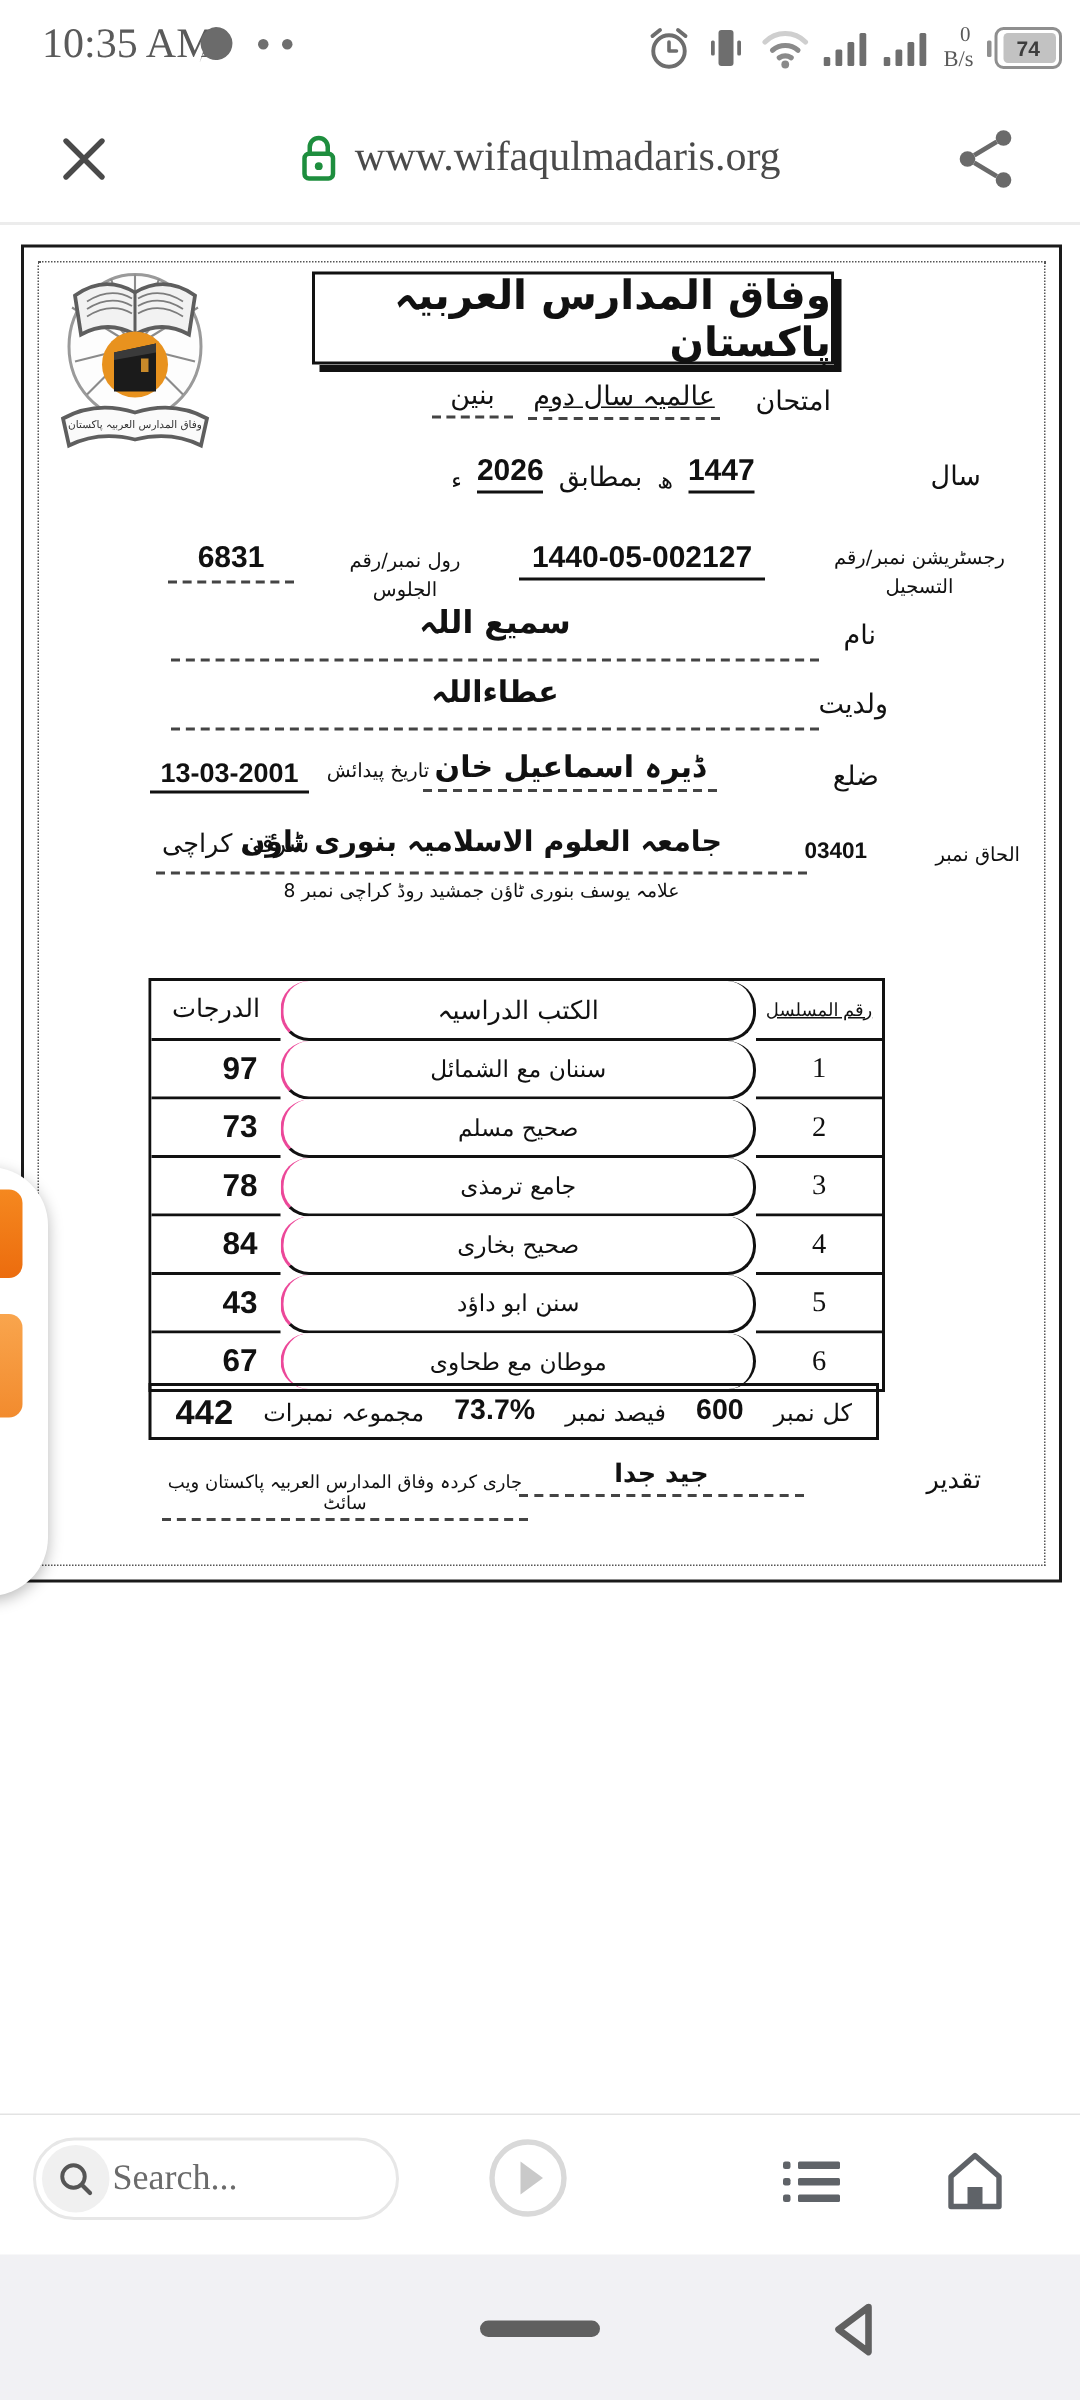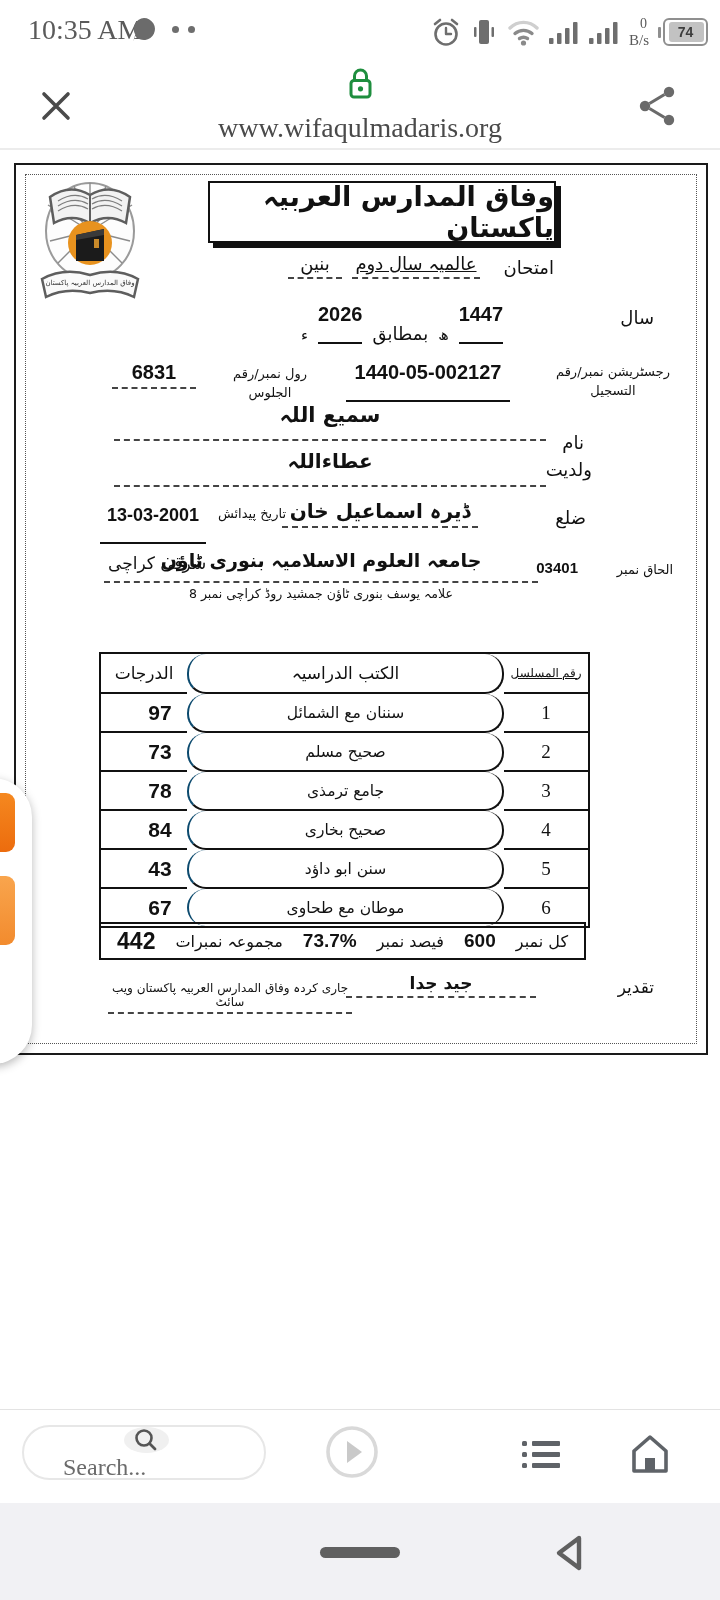--- a/index.html
+++ b/index.html
@@ -20,44 +20,44 @@
   .batt .body{position:relative;flex:1;height:24px;margin-left:2px;border:2.5px solid #8f8f8f;
         border-radius:6px;background:#fff;overflow:hidden;}
   .batt .fill{position:absolute;top:2px;bottom:2px;right:2px;width:86%;background:#c2c2c2;border-radius:3px;}
   .batt .pct{position:absolute;inset:0;display:flex;align-items:center;justify-content:center;
         font:bold 14px "Liberation Sans",sans-serif;color:#3d3d3d;}
   .dot{width:7px;height:7px;border-radius:50%;background:#6e6e6e;}
 
   
   .browserbar{position:absolute;left:0;top:62px;width:720px;height:86px;background:#fff;
         border-bottom:2px solid #ececec;}
-  .url-wrap{position:absolute;left:0;top:0;width:100%;height:100%;display:flex;align-items:center;justify-content:center;gap:12px;flex-direction:column;}
+  .url-wrap{position:absolute;left:0;top:0;width:100%;height:100%;display:flex;align-items:center;justify-content:center;gap:12px;}
   .url{font:28px "Liberation Serif",serif;color:#4a4a4a;}
 
   
   .card{position:absolute;left:14px;top:163px;width:690px;height:888px;background:#fff;
         border:2px solid #1a1a1a;direction:rtl;}
   .card-inner{position:absolute;inset:9px;border:1px dotted #555;pointer-events:none;}
   .titlebox{position:absolute;left:192px;top:16px;width:344px;height:58px;border:2px solid #111;
         box-shadow:5px 5px 0 0 #111;display:flex;align-items:center;justify-content:center;
         font-size:27px;font-weight:bold;}
   .lbl{font-size:18px;color:#111;}
   .lbl-sm{font-size:13px;color:#111;}
   .num{font-family:"Liberation Sans",sans-serif;font-weight:bold;direction:ltr;unicode-bidi:isolate;}
   .u-dash{border-bottom:2px dashed #444;padding-bottom:3px;text-align:center;}
-  .u-solid{border-bottom:2px solid #111;padding-bottom:16px;text-align:center;}
+  .u-solid{border-bottom:2px solid #111;padding-bottom:1px;text-align:center;}
   .vline{border-bottom:2px dashed #444;}
 
   
   .mtable{position:absolute;left:83px;top:487px;width:487px;border:2px solid #111;direction:rtl;}
   .trow{display:grid;grid-template-columns:84px 1fr 86px;}
   .tcell{display:flex;align-items:center;justify-content:center;border-bottom:2px solid #111;
         height:37px;background:#fff;}
   .thead .tcell{height:38px;font-size:17px;}
-  .c-book{border-left:2px solid #0c4a6e;border-right:2px solid #111;font-size:15.5px;border-radius:19px;}
+  .c-book{border-left:2px solid #ec4899;border-right:2px solid #111;font-size:15.5px;border-radius:19px;}
   .c-serial{font:19px "Liberation Serif",serif;}
   .c-marks{font:bold 21px "Liberation Sans",sans-serif;padding-left:32px;}
   .lastrow .tcell{border-bottom:none;}
 
   .totals{position:absolute;left:83px;top:757px;width:487px;height:38px;border:2px solid #111;
         display:flex;direction:rtl;align-items:center;justify-content:space-between;
         padding:0 16px;box-sizing:border-box;}
   .totals .t-lbl{font-size:16px;}
   .totals .t-val{font-family:"Liberation Sans",sans-serif;font-weight:bold;font-size:19px;direction:ltr;unicode-bidi:isolate;}
   .totals .t-big{font-size:23px;}
@@ -66,21 +66,21 @@
   .blob{position:absolute;left:-46px;top:778px;width:78px;height:286px;border-radius:40px;
         background:#fff;box-shadow:0 3px 10px rgba(0,0,0,.28);}
   .side-tab{position:absolute;left:0;width:15px;border-radius:0 9px 9px 0;}
   .tab1{top:793px;height:59px;background:linear-gradient(180deg,#f5881f,#ec6c0e);}
   .tab2{top:876px;height:69px;background:linear-gradient(180deg,#f9a54d,#f28b2e);}
 
   
   .toolbar{position:absolute;left:0;top:1409px;width:720px;height:94px;background:#fff;
         border-top:1px solid #e3e3e3;}
   .searchpill{position:absolute;left:22px;top:15px;width:244px;height:55px;border:2px solid #e7e7e7;
-        border-radius:29px;display:flex;align-items:center;background:#fff;box-sizing:border-box;flex-direction:column;}
+        border-radius:29px;display:flex;align-items:center;background:#fff;box-sizing:border-box;}
   .mag-circle{width:45px;height:45px;border-radius:50%;background:#f0f0f0;margin-left:4px;
         display:flex;align-items:center;justify-content:center;}
   .searchinput{border:none;outline:none;width:150px;margin-right:12px;
         font:24px "Liberation Serif",serif;color:#6b6b6b;background:transparent;}
   .searchinput::placeholder{color:#6b6b6b;opacity:1;}
 
   
   .navbar{position:absolute;left:0;top:1503px;width:720px;height:97px;background:#f1f1f4;}
   .gesture-pill{position:absolute;left:320px;top:44px;width:80px;height:11px;border-radius:6px;background:#606060;}
 </style>
@@ -214,36 +214,36 @@
       <span style="font-size:15px;">ء</span>
     </div>
 
     <div class="abs" style="top:196px;right:28px;width:130px;text-align:center;">
       <span class="lbl-sm">رجسٹریشن نمبر/رقم التسجیل</span></div>
     <div class="abs num u-solid" style="top:196px;left:330px;width:164px;font-size:20px;">1440-05-002127</div>
     <div class="abs" style="top:198px;left:196px;width:116px;text-align:center;">
       <span class="lbl-sm">رول نمبر/رقم الجلوس</span></div>
     <div class="abs num u-dash" style="top:196px;left:96px;width:84px;font-size:20px;">6831</div>
 
-    <div class="abs" style="top:248px;right:122px;margin-top:19px;">
+    <div class="abs" style="top:248px;right:122px;">
       <span class="lbl">نام</span></div>
     <div class="abs vline" style="top:238px;left:98px;width:432px;height:36px;text-align:center;font-size:21px;font-weight:bold;">سمیع اللہ</div>
 
     <div class="abs" style="top:294px;right:114px;">
       <span class="lbl">ولدیت</span></div>
     <div class="abs vline" style="top:284px;left:98px;width:432px;height:36px;text-align:center;font-size:20px;font-weight:bold;">عطاءاللہ</div>
 
     <div class="abs" style="top:342px;right:120px;">
       <span class="lbl">ضلع</span></div>
     <div class="abs u-dash" style="top:334px;left:266px;width:196px;font-size:20px;font-weight:bold;">ڈیرہ اسماعیل خان</div>
     <div class="abs" style="top:338px;left:192px;width:88px;text-align:center;">
       <span class="lbl-sm">تاریخ پیدائش</span></div>
     <div class="abs num u-solid" style="top:340px;left:84px;width:106px;font-size:18px;">13-03-2001</div>
 
-    <div class="abs" style="top:394px;right:26px;width:70px;text-align:center;">
+    <div class="abs" style="top:394px;right:26px;width:70px;">
       <span class="lbl-sm">الحاق نمبر</span></div>
     <div class="abs num" style="top:394px;right:128px;font-size:15px;">03401</div>
     <div class="abs vline" style="top:384px;left:88px;width:434px;height:32px;">
       <div style="position:absolute;left:0;right:0;text-align:center;font-size:19px;font-weight:bold;">جامعہ العلوم الاسلامیہ بنوری ٹاؤن</div>
       <div style="position:absolute;left:4px;top:4px;font-size:17px;">شرقی کراچی</div>
     </div>
     <div class="abs" style="top:421px;left:88px;width:434px;text-align:center;font-size:12.5px;">علامہ یوسف بنوری ٹاؤن جمشید روڈ کراچی نمبر 8</div>
 
 
     <div class="mtable">

